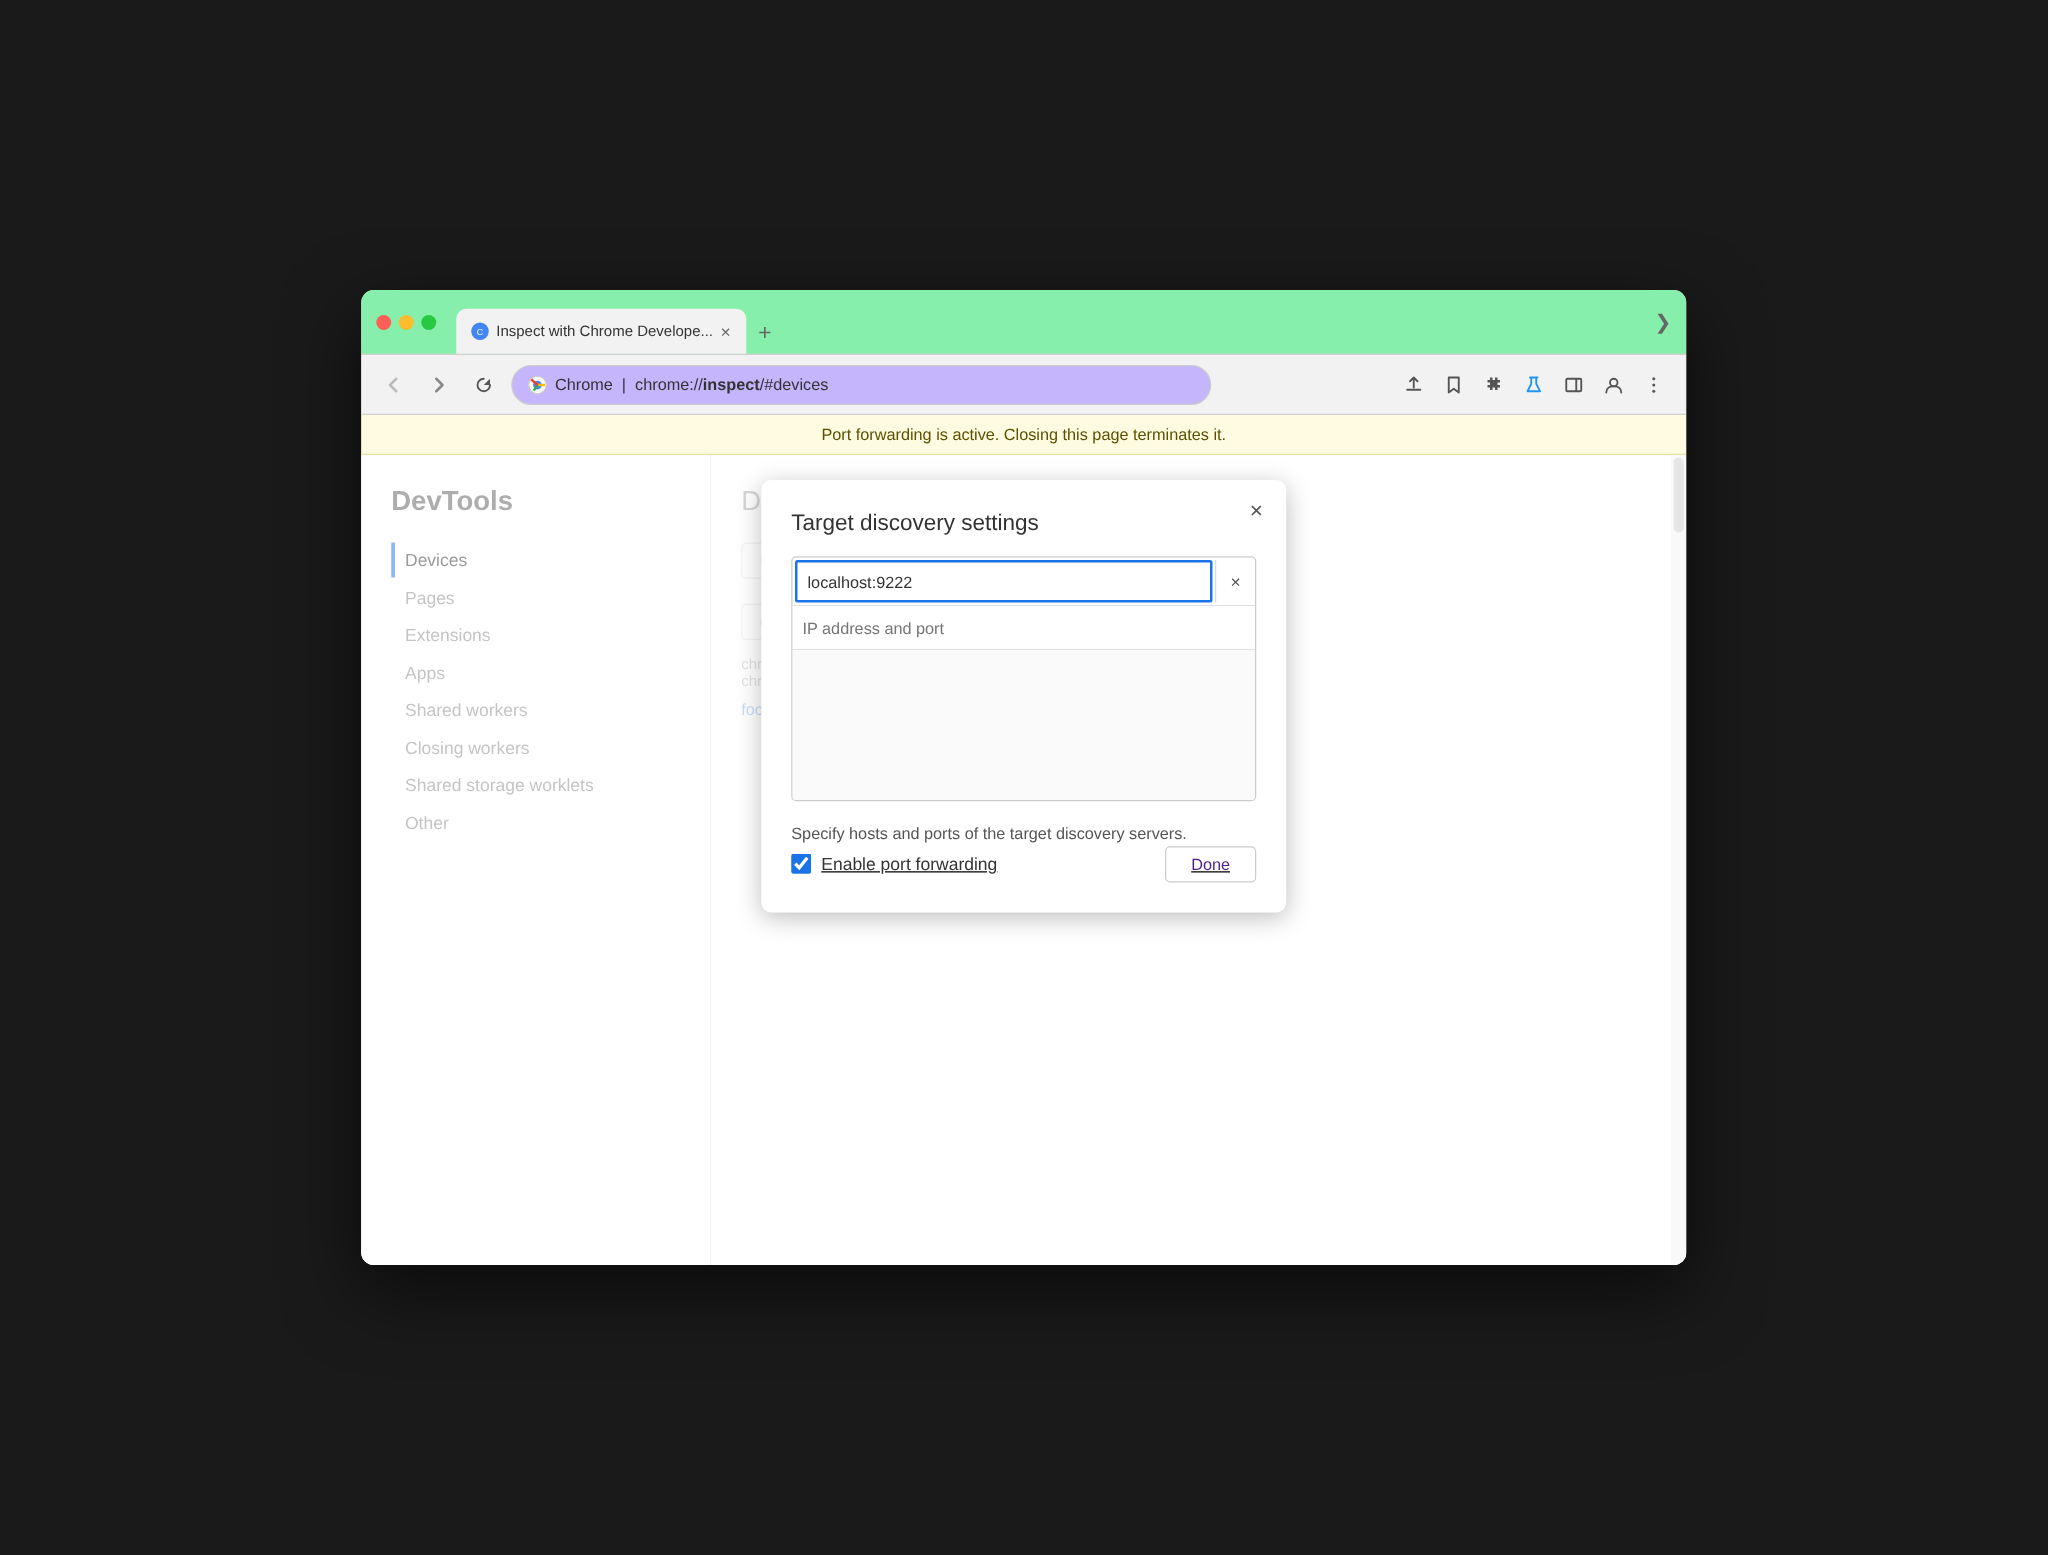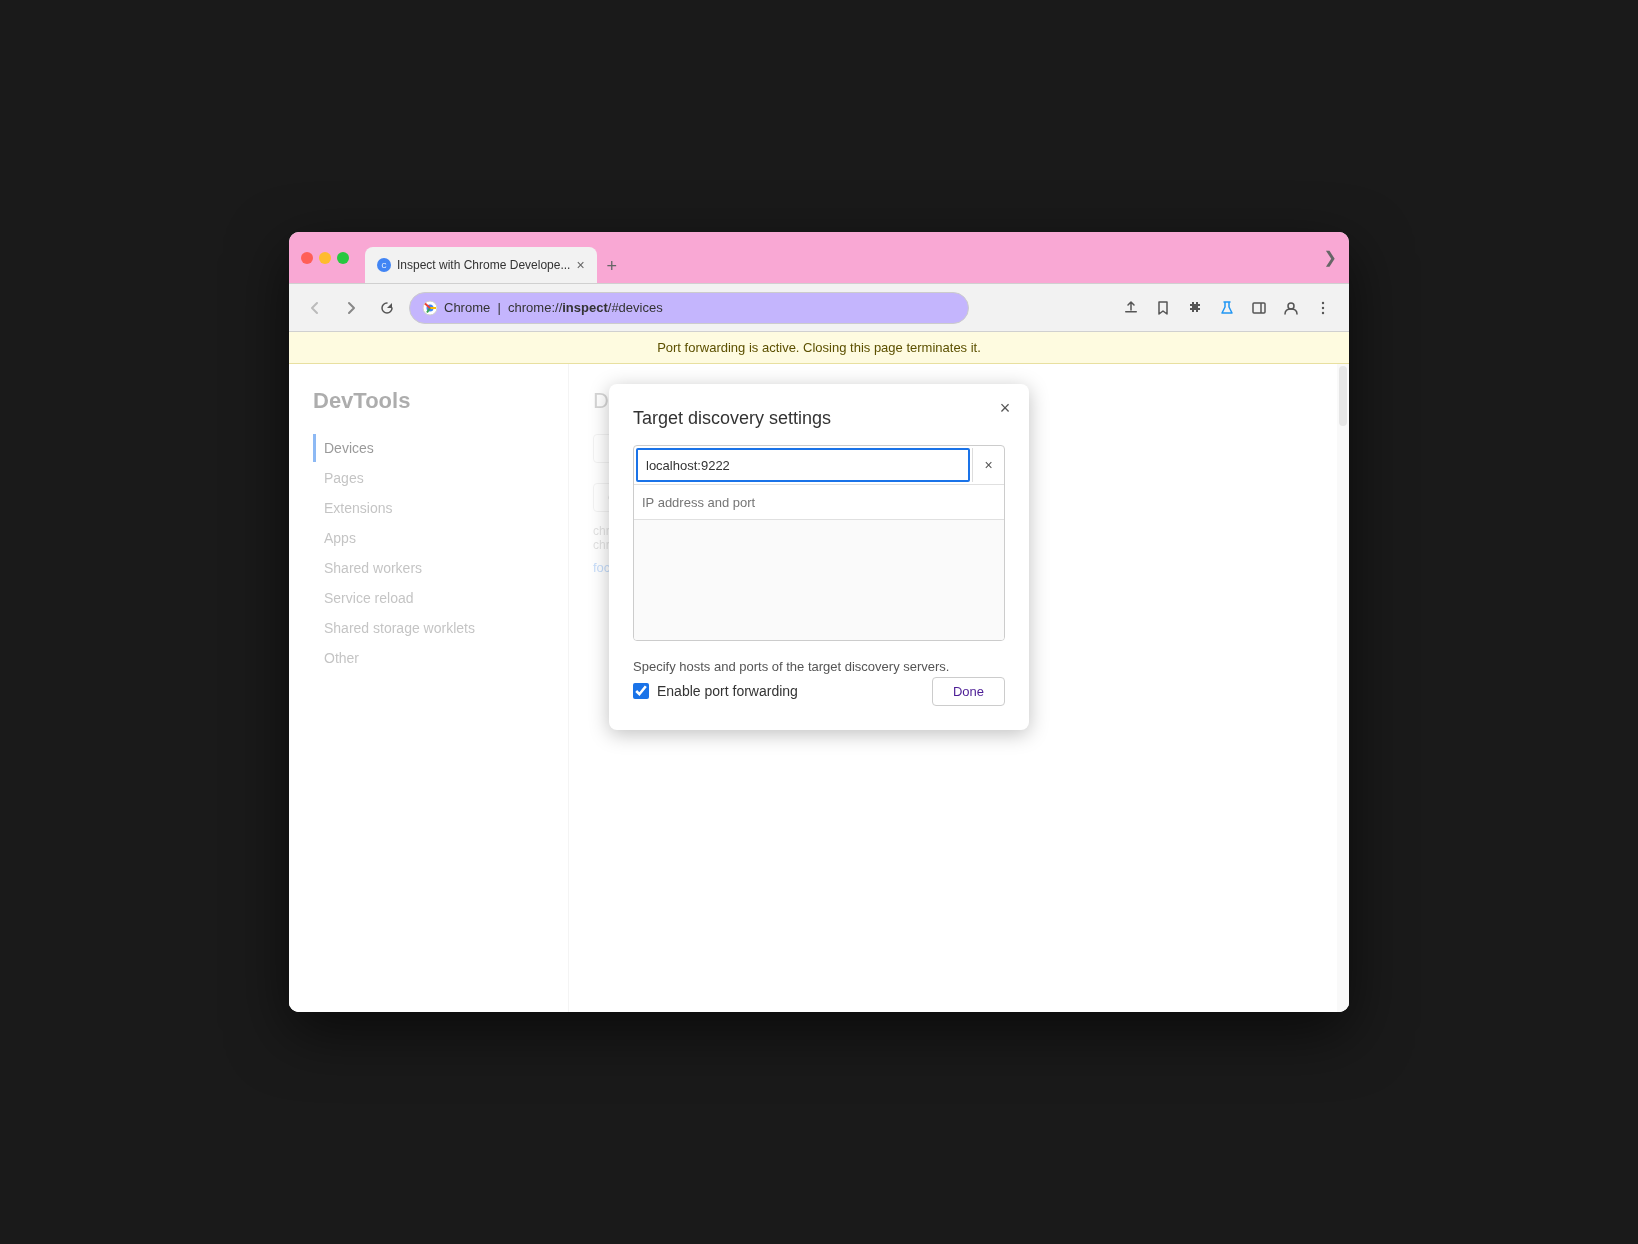--- a/index.html
+++ b/index.html
@@ -18,21 +18,21 @@
       background: #f2f2f2;
       border-radius: 10px;
       overflow: hidden;
       box-shadow: 0 20px 60px rgba(0,0,0,0.6);
       display: flex;
       flex-direction: column;
     }
 
     
     .title-bar {
-      background: #f9a8d4;
+      background: #86efac;
       height: 52px;
       display: flex;
       align-items: center;
       padding: 0 12px;
       gap: 8px;
       border-bottom: 1px solid #d0d0d0;
       flex-shrink: 0;
     }
 
     .traffic-lights {
@@ -385,20 +385,21 @@
     .modal-description {
       font-size: 13px;
       color: #555;
       line-height: 1.5;
     }
 
     .modal-footer {
       display: flex;
       align-items: center;
       justify-content: space-between;
+      text-decoration: underline;
     }
 
     .checkbox-label {
       display: flex;
       align-items: center;
       gap: 8px;
       font-size: 14px;
       color: #333;
       cursor: pointer;
     }
@@ -576,21 +577,21 @@
   <div class="page-content">
 
     <div class="sidebar">
       <div class="sidebar-title">DevTools</div>
       <ul class="sidebar-nav">
         <li class="sidebar-nav-item active">Devices</li>
         <li class="sidebar-nav-item">Pages</li>
         <li class="sidebar-nav-item">Extensions</li>
         <li class="sidebar-nav-item">Apps</li>
         <li class="sidebar-nav-item">Shared workers</li>
-        <li class="sidebar-nav-item">Service reload</li>
+        <li class="sidebar-nav-item">Closing workers</li>
         <li class="sidebar-nav-item">Shared storage worklets</li>
         <li class="sidebar-nav-item">Other</li>
       </ul>
     </div>
 
     <div class="main-area blurred">
       <div class="main-title">Devices</div>
       <div class="action-buttons">
         <button class="action-btn">Port forwarding...</button>
         <button class="action-btn">Configure...</button>

